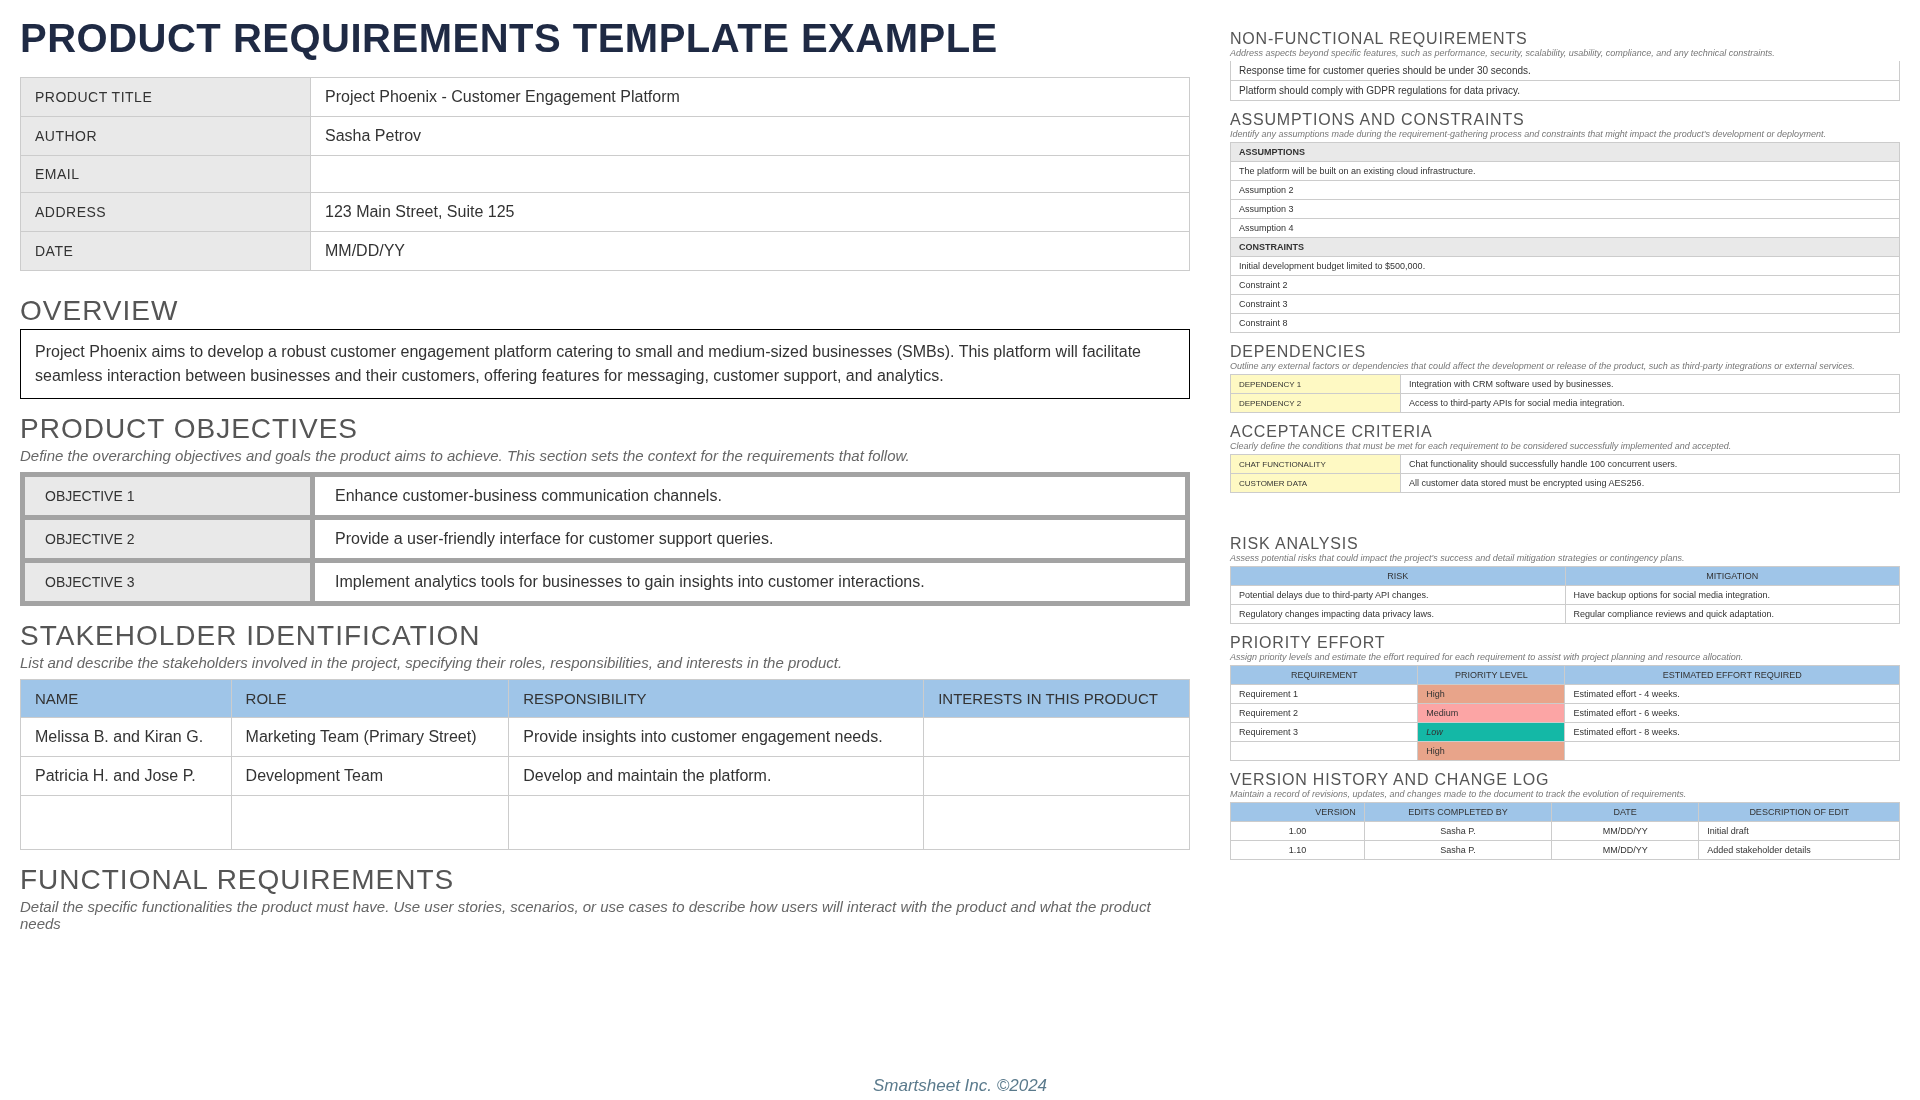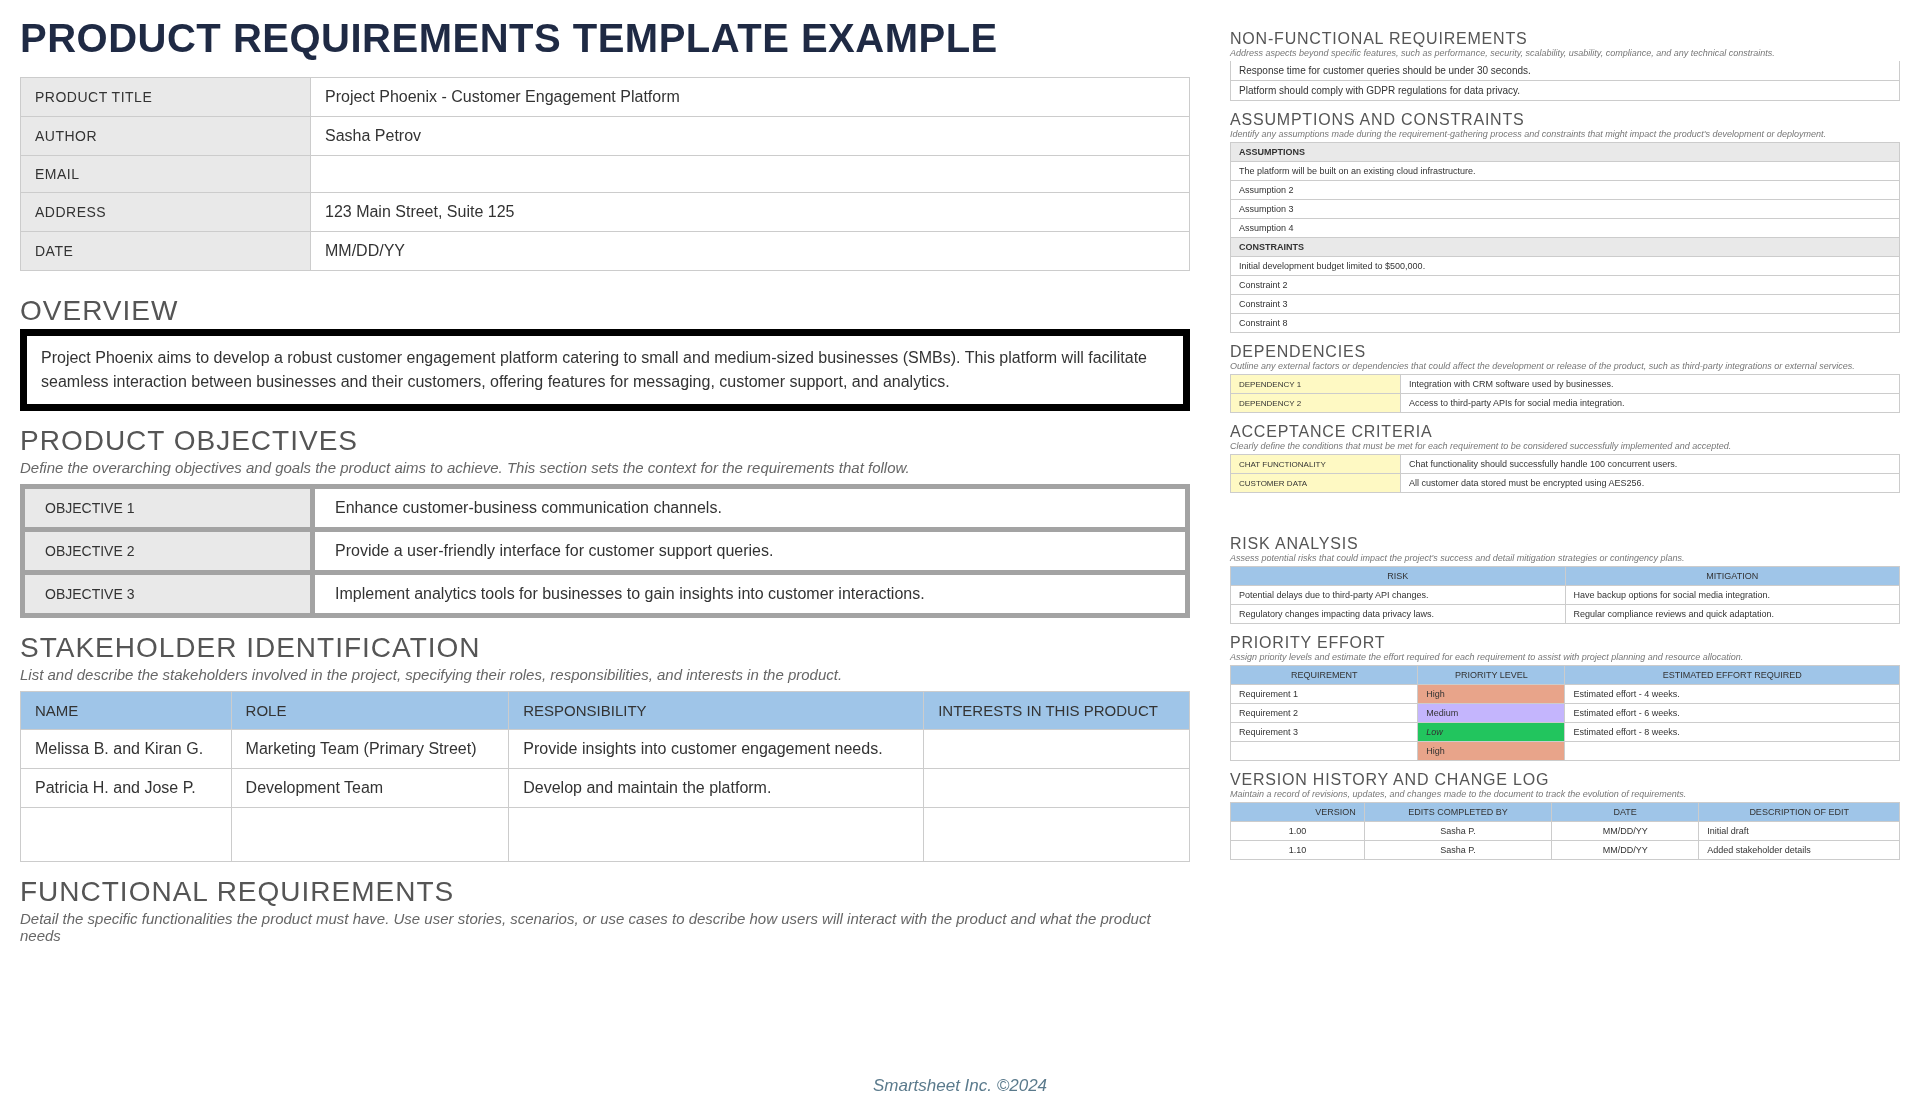--- a/index.html
+++ b/index.html
@@ -52,21 +52,21 @@
   margin-top: 14px;
   margin-bottom: 2px;
 }
 .section-desc {
   font-size: 15px;
   color: #666;
   font-style: italic;
   margin-bottom: 8px;
 }
 .box {
-  border: 7px solid #000000;
+  border: 1px solid #000000;
   padding: 10px 14px;
   font-size: 16px;
   line-height: 1.5;
   margin-bottom: 14px;
 }
 
 table.kv {
   width: 100%;
   border-collapse: collapse;
   margin-bottom: 14px;
@@ -145,22 +145,22 @@
 }
 .col-right .row-sm {
   border: 1px solid #ccc;
   padding: 4px 8px;
   font-size: 10px;
   border-top: none;
 }
 .col-right .row-sm:first-of-type { border-top: 1px solid #ccc; }
 
 .priority-high { background: #e8a48a; text-align: center; }
-.priority-med { background: #c4b5fd; text-align: center; }
-.priority-low { background: #22c55e; text-align: center; font-style: italic; }
+.priority-med { background: #fca5a5; text-align: center; }
+.priority-low { background: #14b8a6; text-align: center; font-style: italic; }
 
 .footer {
   position: absolute;
   bottom: 4px;
   left: 0;
   right: 0;
   text-align: center;
   font-size: 17px;
   font-style: italic;
   color: #5a7a8c;

